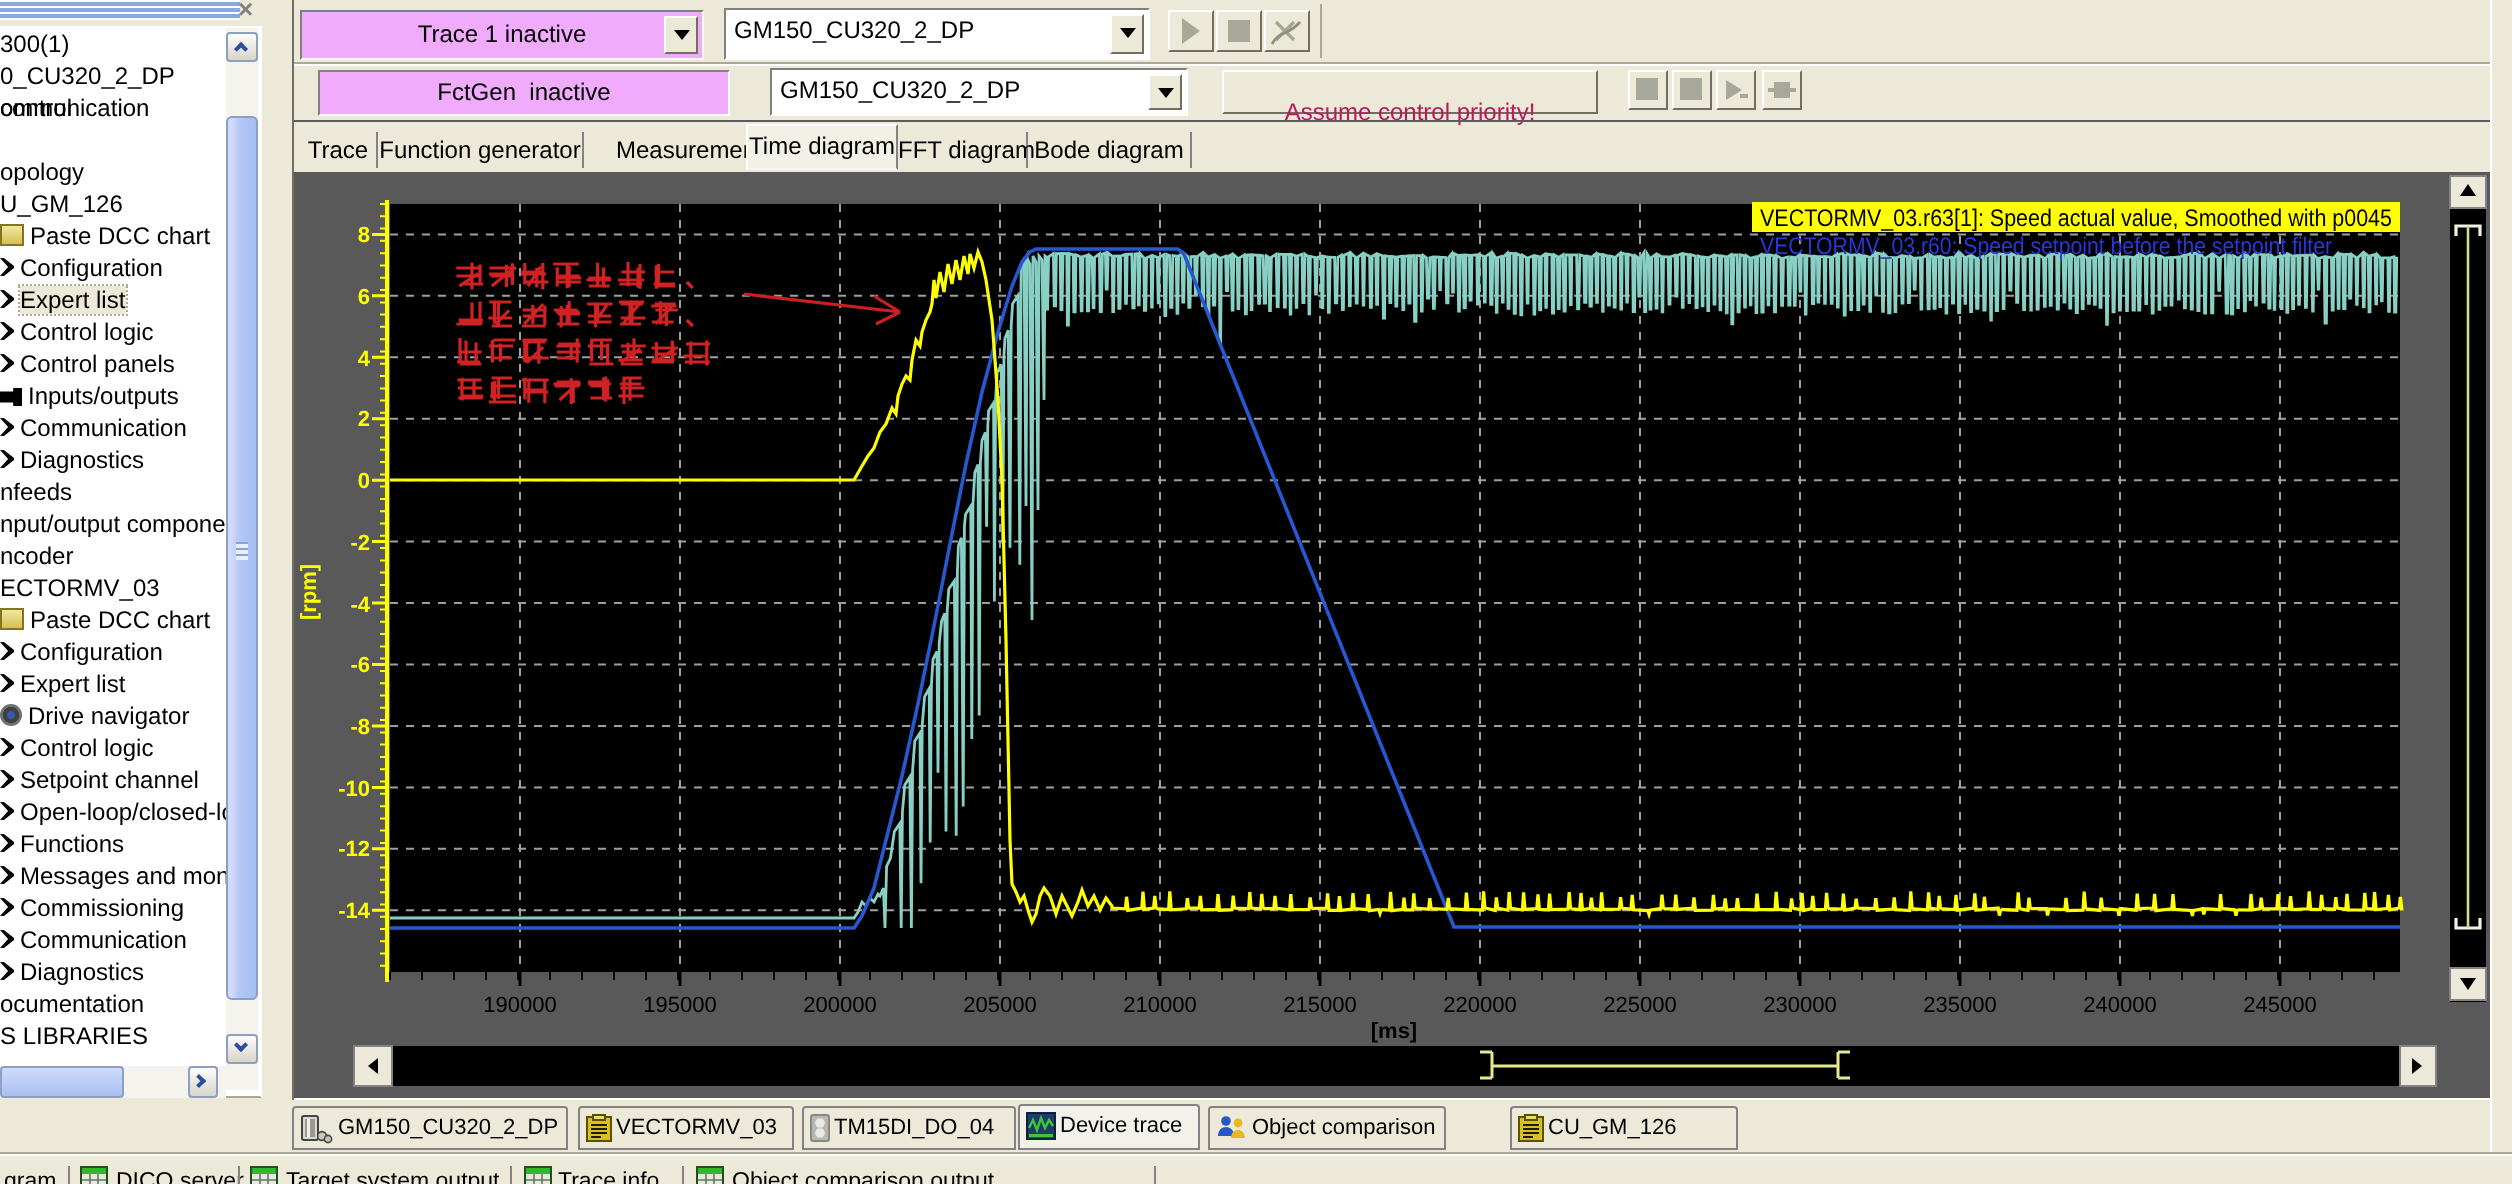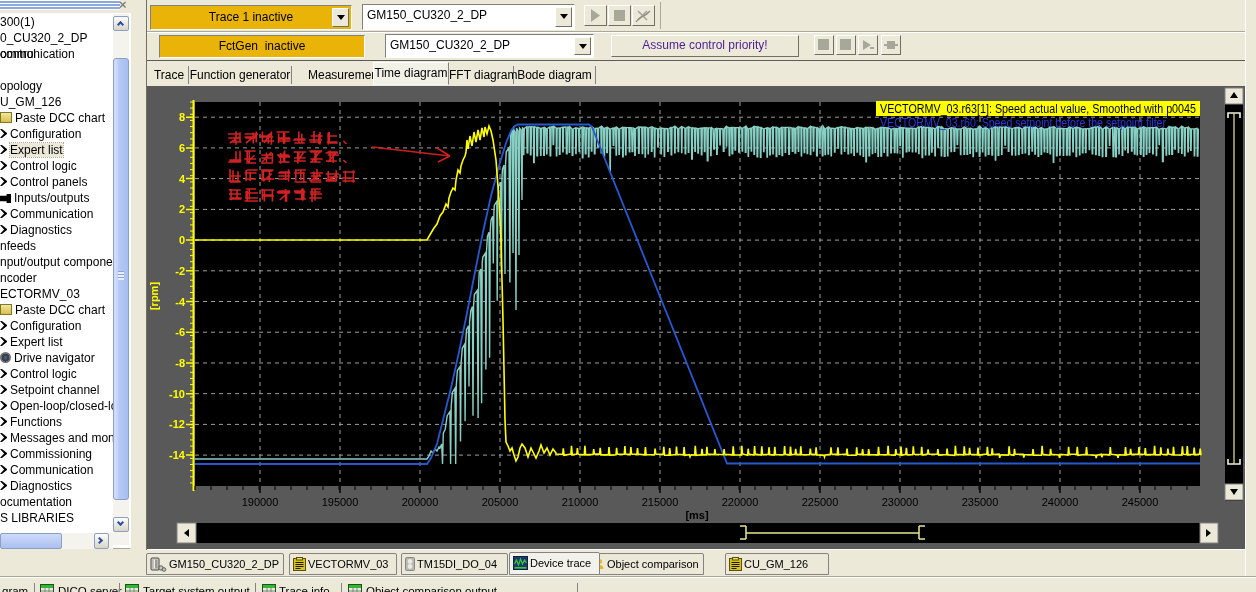--- a/index.html
+++ b/index.html
@@ -39,21 +39,21 @@
 background:linear-gradient(90deg,#cfdafc 0 2px,#b4c7f5 40%,#a8bef2);border:1px solid #8ca0c0;border-radius:3px}
 #vthumb:after{content:"";position:absolute;left:4px;top:212px;width:6px;height:9px;
 background:repeating-linear-gradient(180deg,#8aa2da 0 1px,#e8eeff 1px 3px)}
 #hsb{position:absolute;left:0px;top:520px;width:113px;height:16px;background:#f4f3ee}
 #hthumb{position:absolute;left:0;top:0;width:62px;height:16px;
 background:linear-gradient(180deg,#cfdafc,#aac0f0);border:1px solid #8ca0c0;border-radius:2px}
 
 #mainline{position:absolute;left:146px;top:0;width:1px;height:550px;background:#716f64}
 #rightstrip{position:absolute;left:1245px;top:0;width:11px;height:592px;background:#ece9d8;
 border-left:1px solid #fff}
-.sunk{position:absolute;background:#eab308;border:1px solid;
+.sunk{position:absolute;background:#f0abfc;border:1px solid;
 border-color:#808080 #fff #fff #808080}
 .sunkw{position:absolute;background:#fff;border:1px solid;border-color:#808080 #fff #fff #808080}
 .lbl{font-size:12px;color:#000;text-align:center}
 .combotext{position:absolute;left:4px;top:3px;font-size:12px;color:#000}
 .drop{position:absolute;top:2px;width:17px;bottom:2px;background:#ece9d8;
 border:1px solid;border-color:#fff #716f64 #716f64 #fff}
 .drop:after{content:"";position:absolute;left:4px;top:6px;border:4px solid transparent;
 border-top:5px solid #000}
 .tbtn{position:absolute;background:#ece9d8;border:1px solid;border-color:#fff #716f64 #716f64 #fff}
 .groove{position:absolute;left:147px;width:1109px;height:2px;
@@ -164,21 +164,21 @@
   <div class="groove" style="top:31px"></div>
 
   <div class="sunk" style="left:159px;top:35px;width:206px;height:23px">
     <div class="lbl" style="margin-top:3px">FctGen&nbsp; inactive</div>
   </div>
   <div class="sunkw" style="left:385px;top:34px;width:209px;height:24px">
     <div class="combotext">GM150_CU320_2_DP</div>
     <div class="drop" style="right:2px"></div>
   </div>
   <div class="tbtn" style="left:611px;top:35px;width:188px;height:22px">
-    <div class="lbl" style="margin-top:2px;color:#4c1d95">Assume control priority!</div>
+    <div class="lbl" style="margin-top:13px;color:#be185d">Assume control priority!</div>
   </div>
   <div class="tbtn" style="left:814px;top:35px;width:20px;height:20px">
     <svg width="18" height="18">
         <rect x="3" y="3" width="11" height="11" fill="#a8a89a"></rect>
       </svg></div>
   <div class="tbtn" style="left:836px;top:35px;width:20px;height:20px">
     <svg width="18" height="18">
         <rect x="3" y="3" width="11" height="11" fill="#a8a89a"></rect>
       </svg></div>
   <div class="tbtn" style="left:858px;top:35px;width:20px;height:20px">
@@ -291,27 +291,27 @@
     <div class="btab" style="left:401px;width:107px"><svg width="10" height="14" viewBox="0 0 10 14">
         <rect x="0.5" y="0.5" width="9" height="13" rx="1" fill="#b8b8b0" stroke="#888"></rect>
         <circle cx="5" cy="4.5" r="2.4" fill="#e8e8e4"></circle>
         <circle cx="5" cy="9.5" r="2.4" fill="#e8e8e4"></circle>
       </svg><span>TM15DI_DO_04</span></div>
     <div class="btab sel" style="left:509px;width:91px"><svg width="15" height="14" viewBox="0 0 15 14">
         <rect x="0.5" y="0.5" width="14" height="13" fill="#1c3a6a" stroke="#102040"></rect>
         <path d="M1.5 8l2-4 2 5 2-6 2 5 2-4 2 3" stroke="#38c838" stroke-width="1.2" fill="none"></path>
         <rect x="1.5" y="11" width="12" height="1.6" fill="#38c838"></rect>
       </svg><span>Device trace</span></div>
-    <div class="btab" style="left:585px;width:119px"><svg width="16" height="14" viewBox="0 0 16 14">
+    <div class="btab" style="left:604px;width:119px"><svg width="16" height="14" viewBox="0 0 16 14">
         <circle cx="5" cy="3.5" r="2.4" fill="#2858c8"></circle>
         <path d="M1 11c0-3 2-4.5 4-4.5s4 1.5 4 4.5z" fill="#2858c8"></path>
         <circle cx="11" cy="4.5" r="2.2" fill="#e8b820"></circle>
         <path d="M7.5 12c0-2.8 1.8-4 3.5-4s3.5 1.2 3.5 4z" fill="#e8b820"></path>
       </svg><span>Object comparison</span></div>
-    <div class="btab" style="left:725px;width:104px"><svg width="13" height="14" viewBox="0 0 13 14">
+    <div class="btab" style="left:755px;width:114px"><svg width="13" height="14" viewBox="0 0 13 14">
         <rect x="0.5" y="1.5" width="12" height="12" fill="#d8c020" stroke="#5a5000"></rect>
         <rect x="3.5" y="0.5" width="6" height="2.5" fill="#e8dc70" stroke="#5a5000"></rect>
         <path d="M2.5 5.5h8M2.5 7.5h8M2.5 9.5h8M2.5 11.5h5" stroke="#201c00" stroke-width="1"></path>
       </svg><span>CU_GM_126</span></div>
 
   <div id="bot-topline"></div>
   <div id="botrow">
       <span class="b2t" style="left:2px">gram</span>
       <span class="b2i" style="left:40px"><svg width="14" height="12" viewBox="0 0 14 12">
           <rect x="0.5" y="0.5" width="13" height="11" fill="#e8e8e0" stroke="#205020"></rect>

